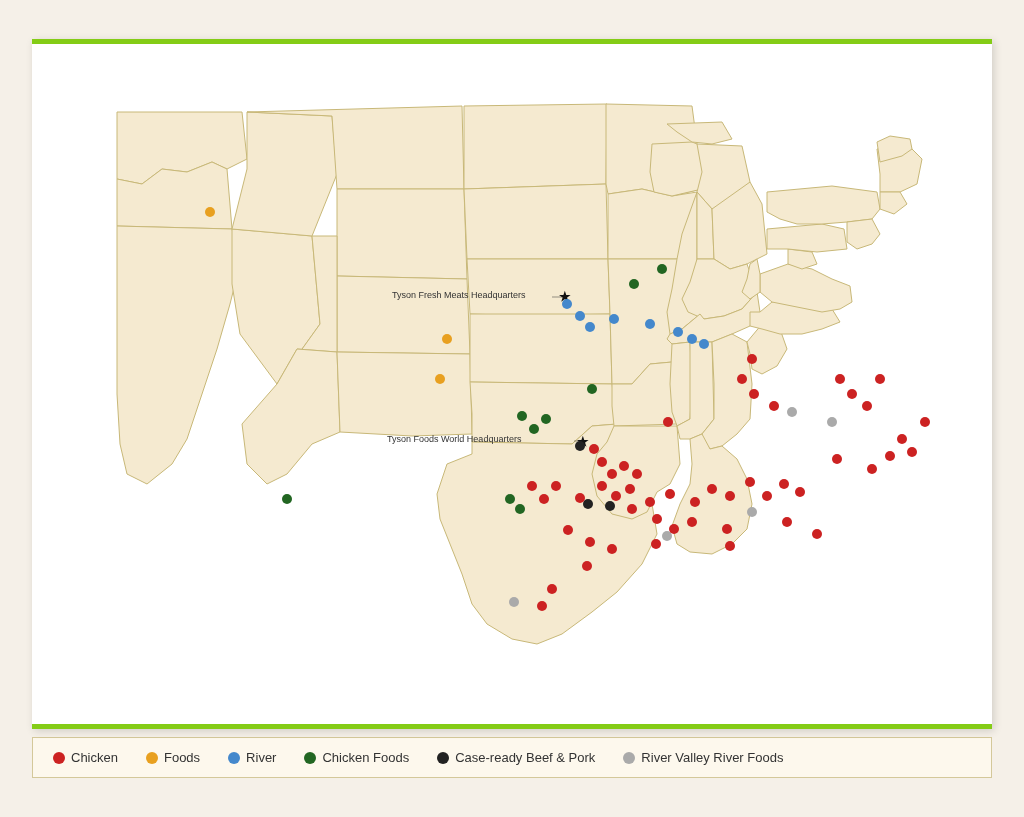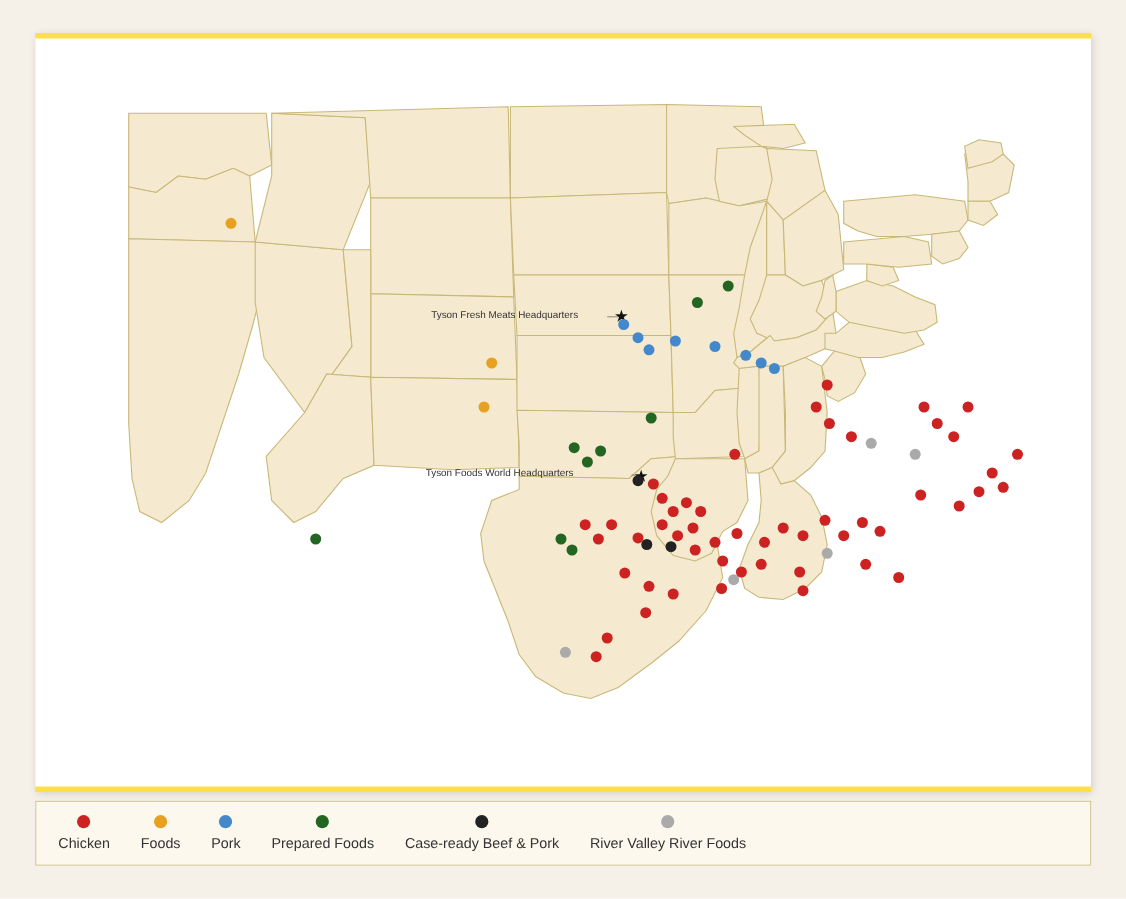--- a/index.html
+++ b/index.html
@@ -11,21 +11,21 @@
       justify-content: center;
       width: 1024px;
       height: 817px;
       font-family: Arial, sans-serif;
       overflow: hidden;
     }
     .map-container {
       width: 960px;
       height: 690px;
       position: relative;
-      background: #fde047;
+      background: #84cc16;
       box-shadow: 2px 2px 8px rgba(0,0,0,0.15);
     }
     .map-svg {
       width: 100%;
       height: 100%;
     }
     .legend-container {
       width: 960px;
       background: #fdf8ed;
       border: 1px solid #d4c89a;
@@ -33,21 +33,20 @@
       display: flex;
       align-items: center;
       gap: 28px;
       margin-top: 8px;
       flex-wrap: wrap;
     }
     .legend-item {
       display: flex;
       align-items: center;
       gap: 6px;
-      flex-direction: column;
     }
     .legend-dot {
       width: 12px;
       height: 12px;
       border-radius: 50%;
       flex-shrink: 0;
     }
     .legend-label {
       font-size: 13px;
       color: #333;
@@ -248,25 +247,25 @@
   <div class="legend-item">
     <div class="legend-dot" style="background:#cc2222;"></div>
     <span class="legend-label">Chicken</span>
   </div>
   <div class="legend-item">
     <div class="legend-dot" style="background:#e8a020;"></div>
     <span class="legend-label">Foods</span>
   </div>
   <div class="legend-item">
     <div class="legend-dot" style="background:#4488cc;"></div>
-    <span class="legend-label">Pork</span>
+    <span class="legend-label">River</span>
   </div>
   <div class="legend-item">
     <div class="legend-dot" style="background:#226622;"></div>
-    <span class="legend-label">Prepared Foods</span>
+    <span class="legend-label">Chicken Foods</span>
   </div>
   <div class="legend-item">
     <div class="legend-dot" style="background:#222222;"></div>
     <span class="legend-label">Case-ready Beef &amp; Pork</span>
   </div>
   <div class="legend-item">
     <div class="legend-dot" style="background:#aaaaaa;"></div>
     <span class="legend-label">River Valley River Foods</span>
   </div>
 </div>

